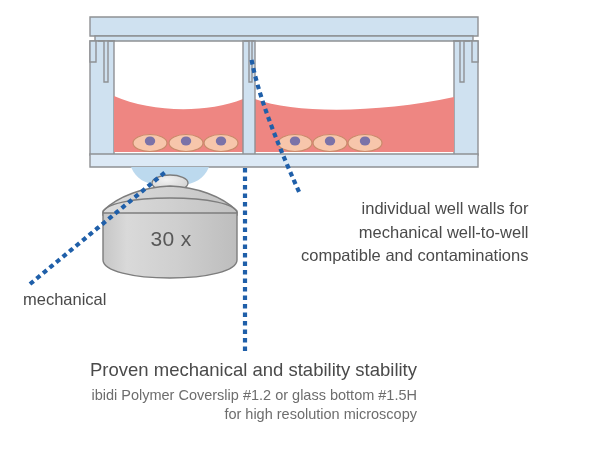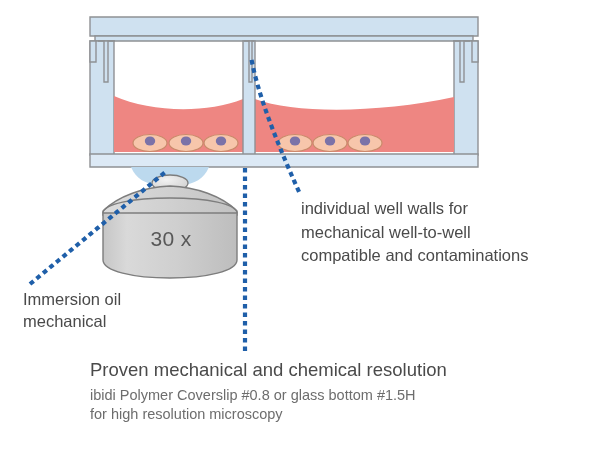--- a/index.html
+++ b/index.html
@@ -33,20 +33,21 @@
     left: 0; top: 0;
     width: 600px;
     height: 449px;
     pointer-events: none;
   }
   .txt-layer > * { pointer-events: auto; }
 
   .callout {
     position: absolute;
     color: #4b4b4b;
+    text-align: right;
   }
   .callout .line {
     display: block;
     white-space: nowrap;
   }
 
   
   #callout-well-walls {
     left: 301px;
     top: 197px;
@@ -222,26 +223,25 @@
 
     <div id="objective-label">30 x</div>
 
     <div class="callout" id="callout-well-walls">
       <span class="line">individual well walls for</span>
       <span class="line">mechanical well-to-well</span>
       <span class="line">compatible and contaminations</span>
     </div>
 
     <div class="callout" id="callout-immersion-oil">
-      <span class="line">Immersion oil</span>
       <span class="line">mechanical</span>
     </div>
 
     <div class="callout" id="callout-stability">
-      <span class="headline">Proven mechanical and chemical resolution</span>
+      <span class="headline">Proven mechanical and stability stability</span>
       <span class="sub">
-        <span class="line">ibidi Polymer Coverslip #0.8 or glass bottom #1.5H</span>
+        <span class="line">ibidi Polymer Coverslip #1.2 or glass bottom #1.5H</span>
         <span class="line">for high resolution microscopy</span>
       </span>
     </div>
 
   </div>
 </div>
 
 </body></html>

